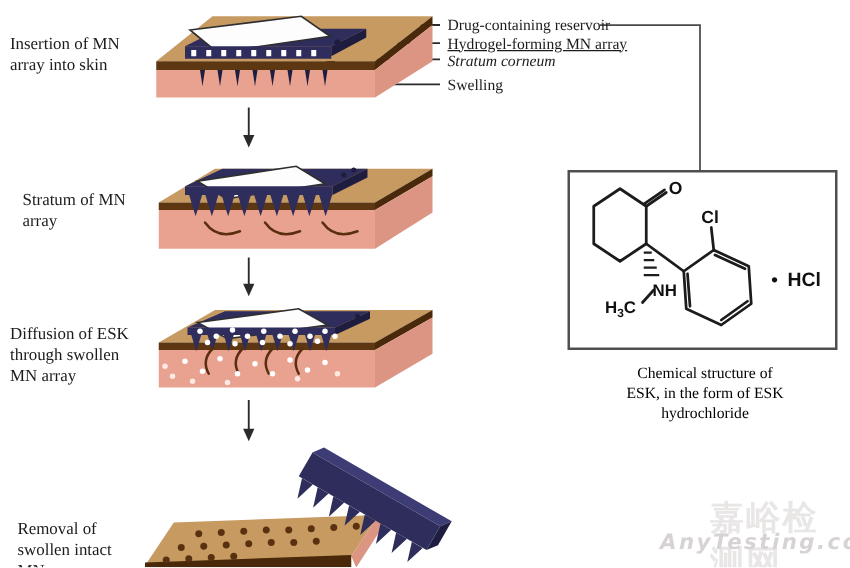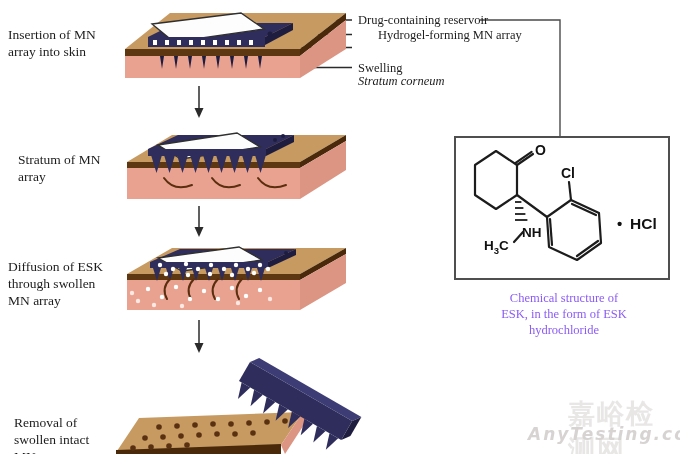--- a/index.html
+++ b/index.html
@@ -15,21 +15,21 @@
   .layer-label{
     position:absolute;font-size:12.5px;line-height:14px;white-space:nowrap;color:#1c1c1c;
   }
   .italic{font-style:italic;}
   .chem-box{
     position:absolute;left:454px;top:136px;width:216px;height:144px;
     border:2px solid #4f4f4f;box-sizing:border-box;background:#fff;
   }
   .chem-caption{
     position:absolute;left:462px;top:290px;width:204px;text-align:center;
-    font-size:12.5px;line-height:16px;white-space:pre-line;color:#8b5cf6;
+    font-size:12.5px;line-height:16px;white-space:pre-line;color:#000000;
   }
   .wm-cn{
     position:absolute;left:524px;top:396px;font-family:"DejaVu Sans",sans-serif;
     font-weight:bold;font-size:27px;letter-spacing:2px;color:var(--wm_cn,#e9e6e6);margin-left:44px;
   }
   .wm-en{
     position:absolute;left:528px;top:424px;font-family:"DejaVu Sans",sans-serif;
     font-style:italic;font-weight:bold;font-size:17px;letter-spacing:2px;color:var(--wm_en,#d7d3d3);
   }
   svg{display:block;}
@@ -101,22 +101,22 @@
   <div class="stage-label" style="left:18px;top:151px;width:100px;">Stratum of MN
 array</div>
   <div class="stage-label" style="left:8px;top:258px;width:112px;">Diffusion of ESK
 through swollen
 MN array</div>
   <div class="stage-label" style="left:14px;top:414px;width:110px;">Removal of
 swollen intact
 MN array</div>
 
   <span class="layer-label" style="left:358px;top:13px;">Drug-containing reservoir</span>
-  <span class="layer-label" style="left:378px;top:27.5px;">Hydrogel-forming MN array</span>
-  <span class="layer-label italic" style="left:358px;top:41.5px;margin-top:32px;">Stratum corneum</span>
+  <span class="layer-label" style="left:358px;top:27.5px;text-decoration:underline;">Hydrogel-forming MN array</span>
+  <span class="layer-label italic" style="left:358px;top:41.5px;">Stratum corneum</span>
   <span class="layer-label" style="left:358px;top:61px;">Swelling</span>
 
   <svg class="abs" style="left:118px;top:4px;" width="235" height="78" viewBox="0 0 235 78">
     <polygon class="tan" points="7,45 182,45 228,9 52,9"></polygon>
     <polygon class="browndark" points="182,45 228,9 228,16 182,52"></polygon>
     <polygon class="brown" points="7,45 182,45 182,52 7,52"></polygon>
     <polygon class="pinkside" points="182,52 228,16 228,45 182,74"></polygon>
     <polygon class="pink" points="7,52 182,52 182,74 7,74"></polygon>
     <g>
       <polygon class="navydark" points="42,52 46,52 44,65"></polygon>

